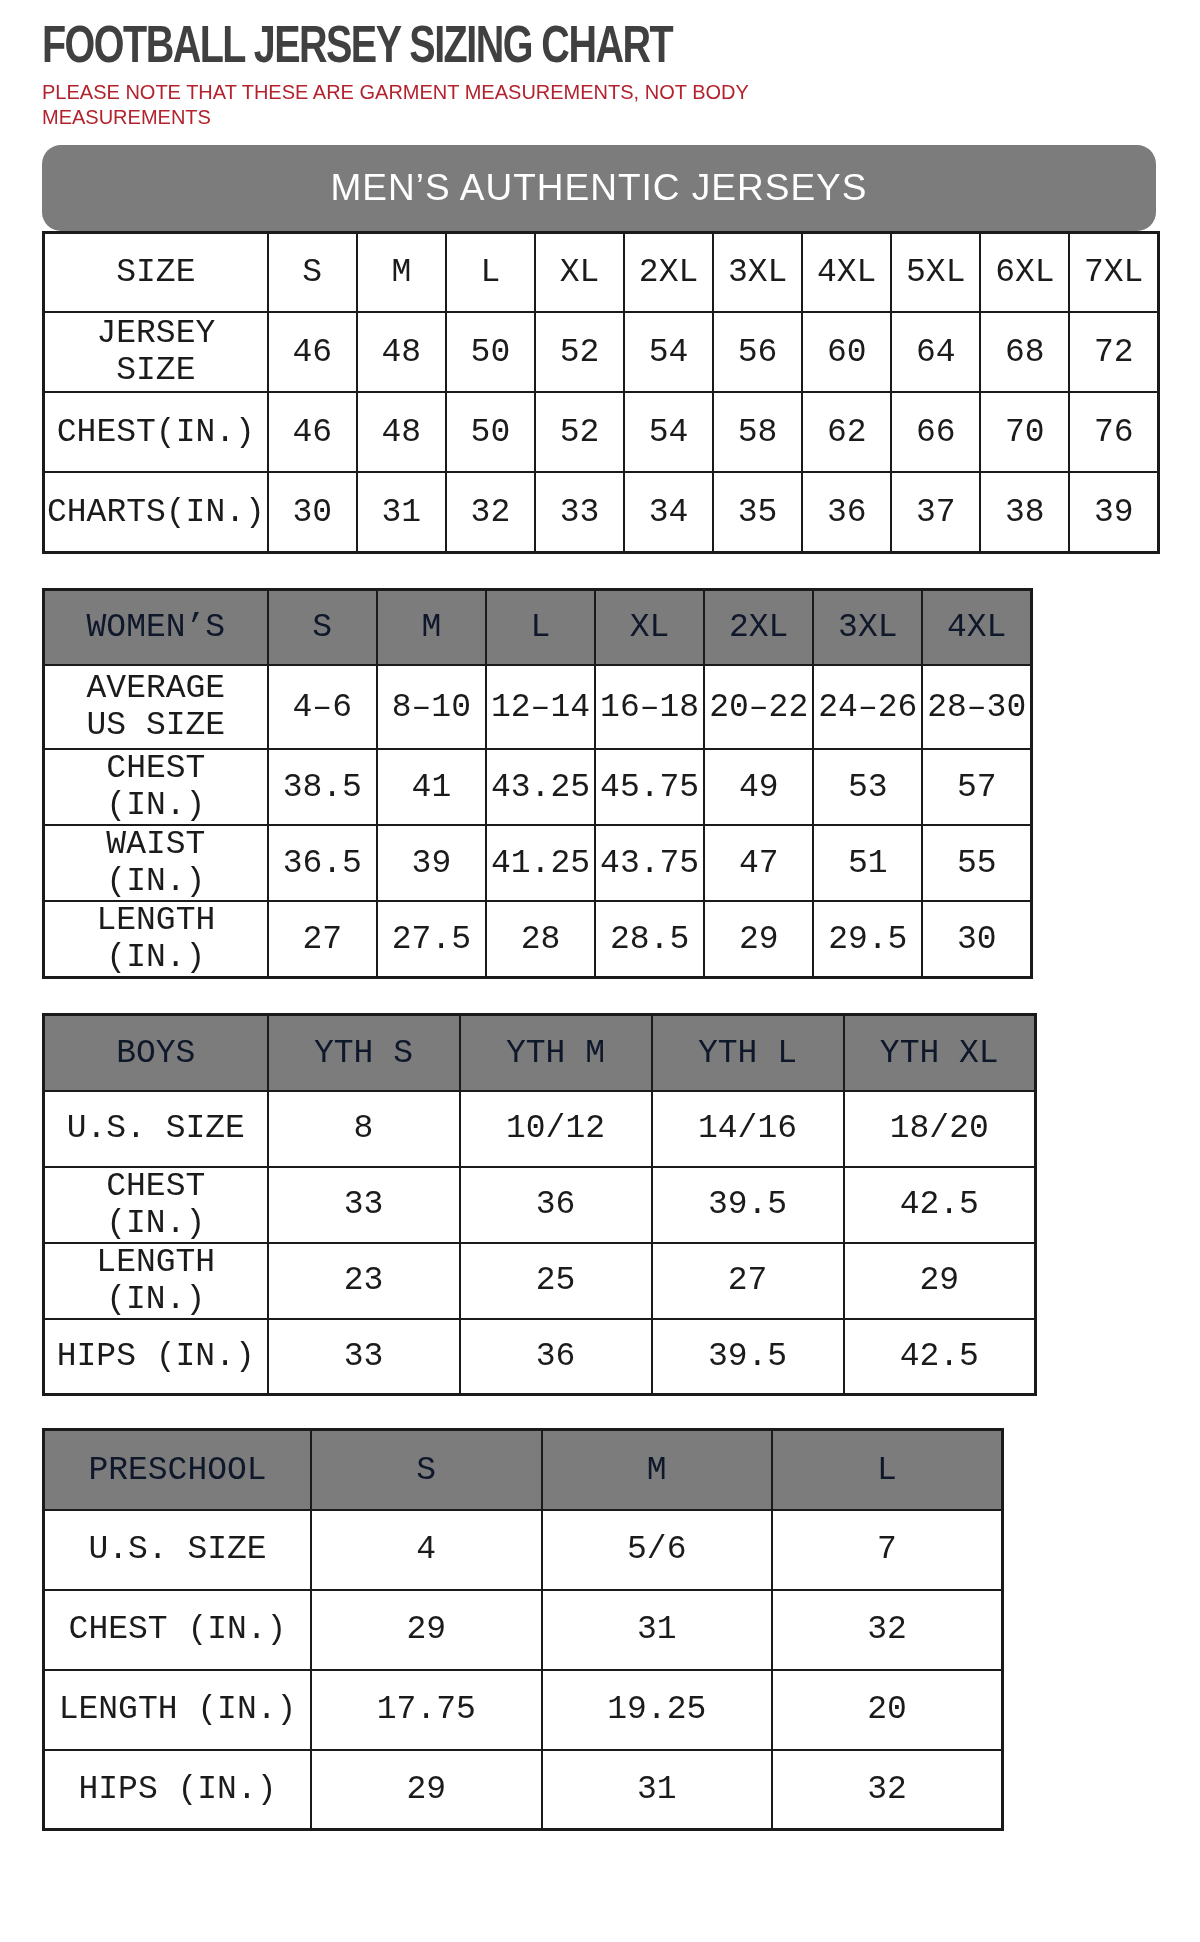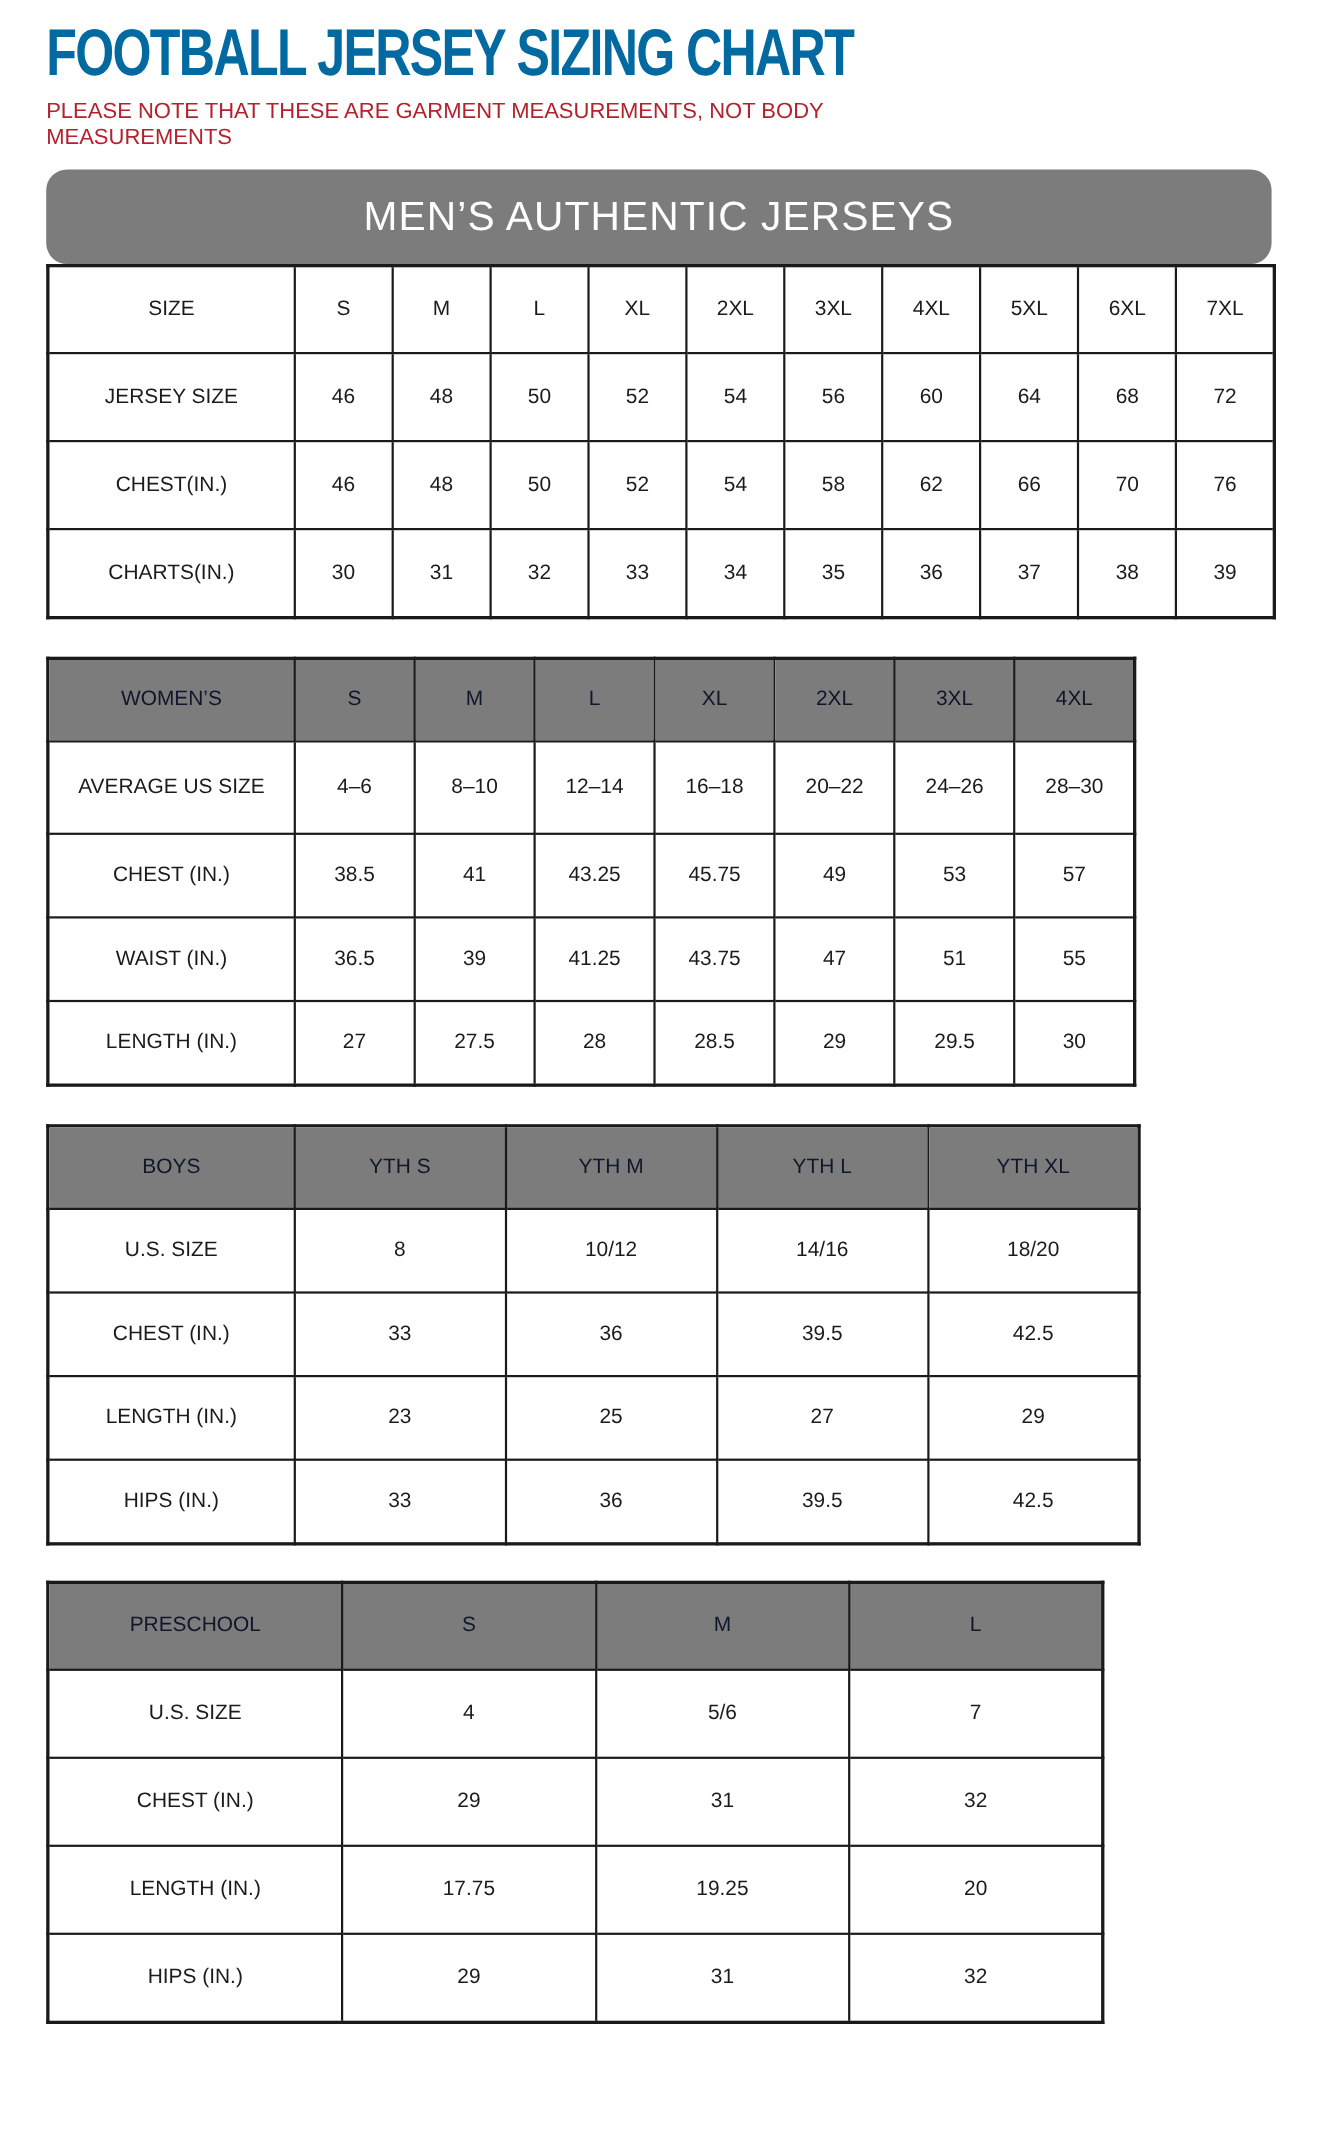--- a/index.html
+++ b/index.html
@@ -8,22 +8,22 @@
     background:#ffffff;
     font-family:"Liberation Sans", sans-serif;
     color:#1b1b1b;
     overflow:hidden;
   }
   .wrap { padding:16px 0 0 42px; }
 
   
   .page-title {
     margin:0; padding:0;
-    font-size:60px; font-weight:800; line-height:1.08;
-    letter-spacing:-2px; color:#0369a1;
+    font-size:52px; font-weight:800; line-height:1.08;
+    letter-spacing:-2px; color:#404040;
     white-space:nowrap;
   }
   .page-title .squeeze {
     display:inline-block;
     transform:scaleX(0.76);
     transform-origin:left center;
   }
 
   
   .note {
@@ -38,21 +38,22 @@
     color:#b3222d;
     white-space:nowrap;
     margin-left:-6px;
   }
 
   
   table.sizing {
     border-collapse:collapse;
     table-layout:fixed;
     border:3px solid #1a1a1a;
-    font-size:19px;
+    font-size:33px;
+    font-family:Liberation Mono, monospace;
   }
   table.sizing td, table.sizing th {
     border:2px solid #1a1a1a;
     text-align:center; vertical-align:middle;
     padding:0 2px;
     font-weight:400;
     overflow:hidden;
   }
   th.ghead {
     background:#7c7c7c; color:#0f172a;

